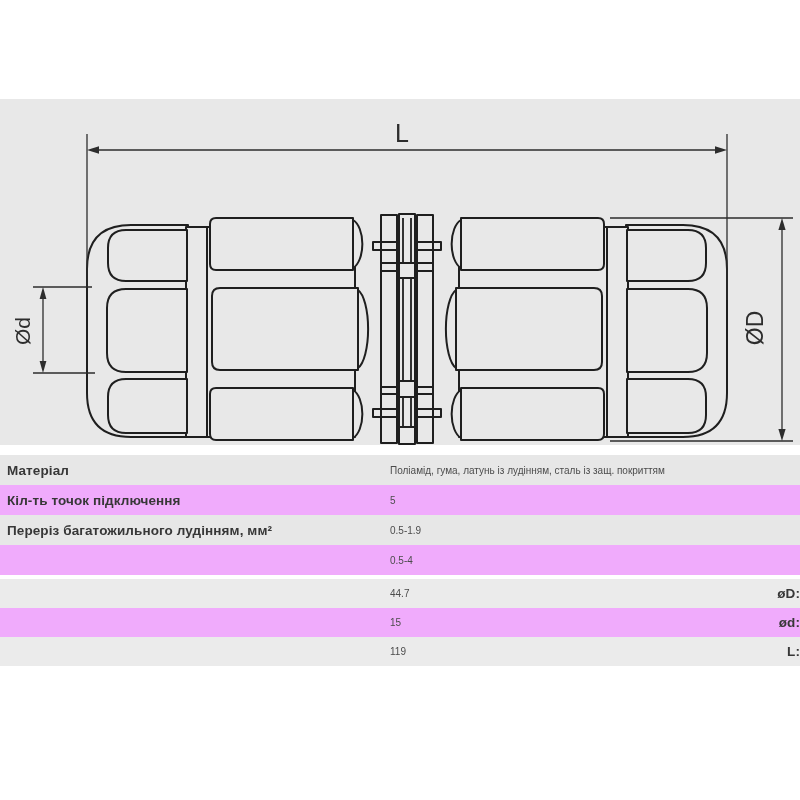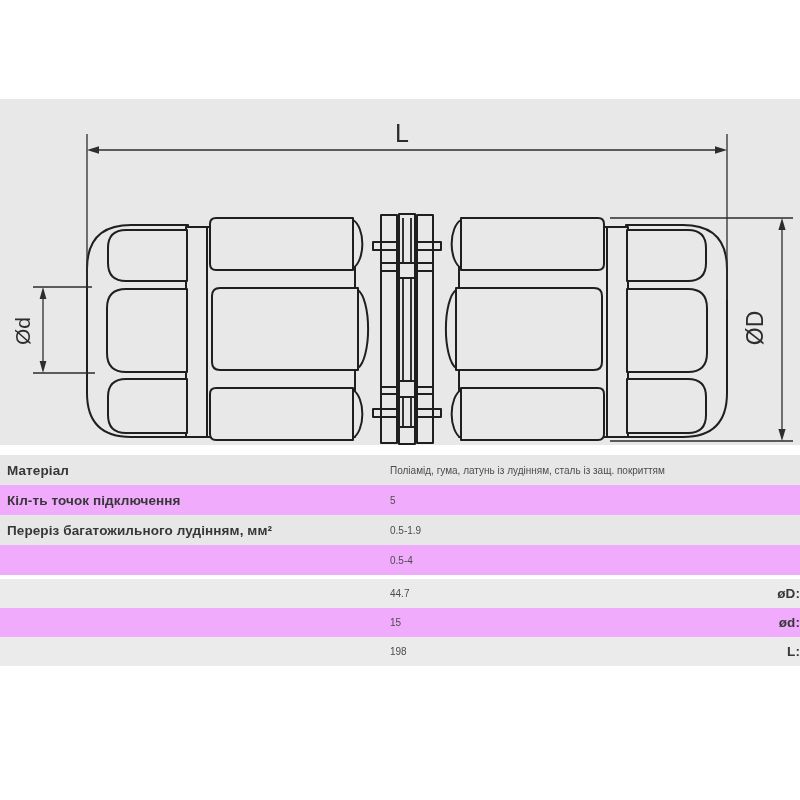--- a/index.html
+++ b/index.html
@@ -142,15 +142,15 @@
     <span class="cell value">44.7</span>
   </div>
 
   <div class="row white compact">
     <span class="cell label">ød:</span>
     <span class="cell value">15</span>
   </div>
 
   <div class="row gray2 compact">
     <span class="cell label">L:</span>
-    <span class="cell value">198</span>
+    <span class="cell value">119</span>
   </div>
 </div>
 
 </body></html>

